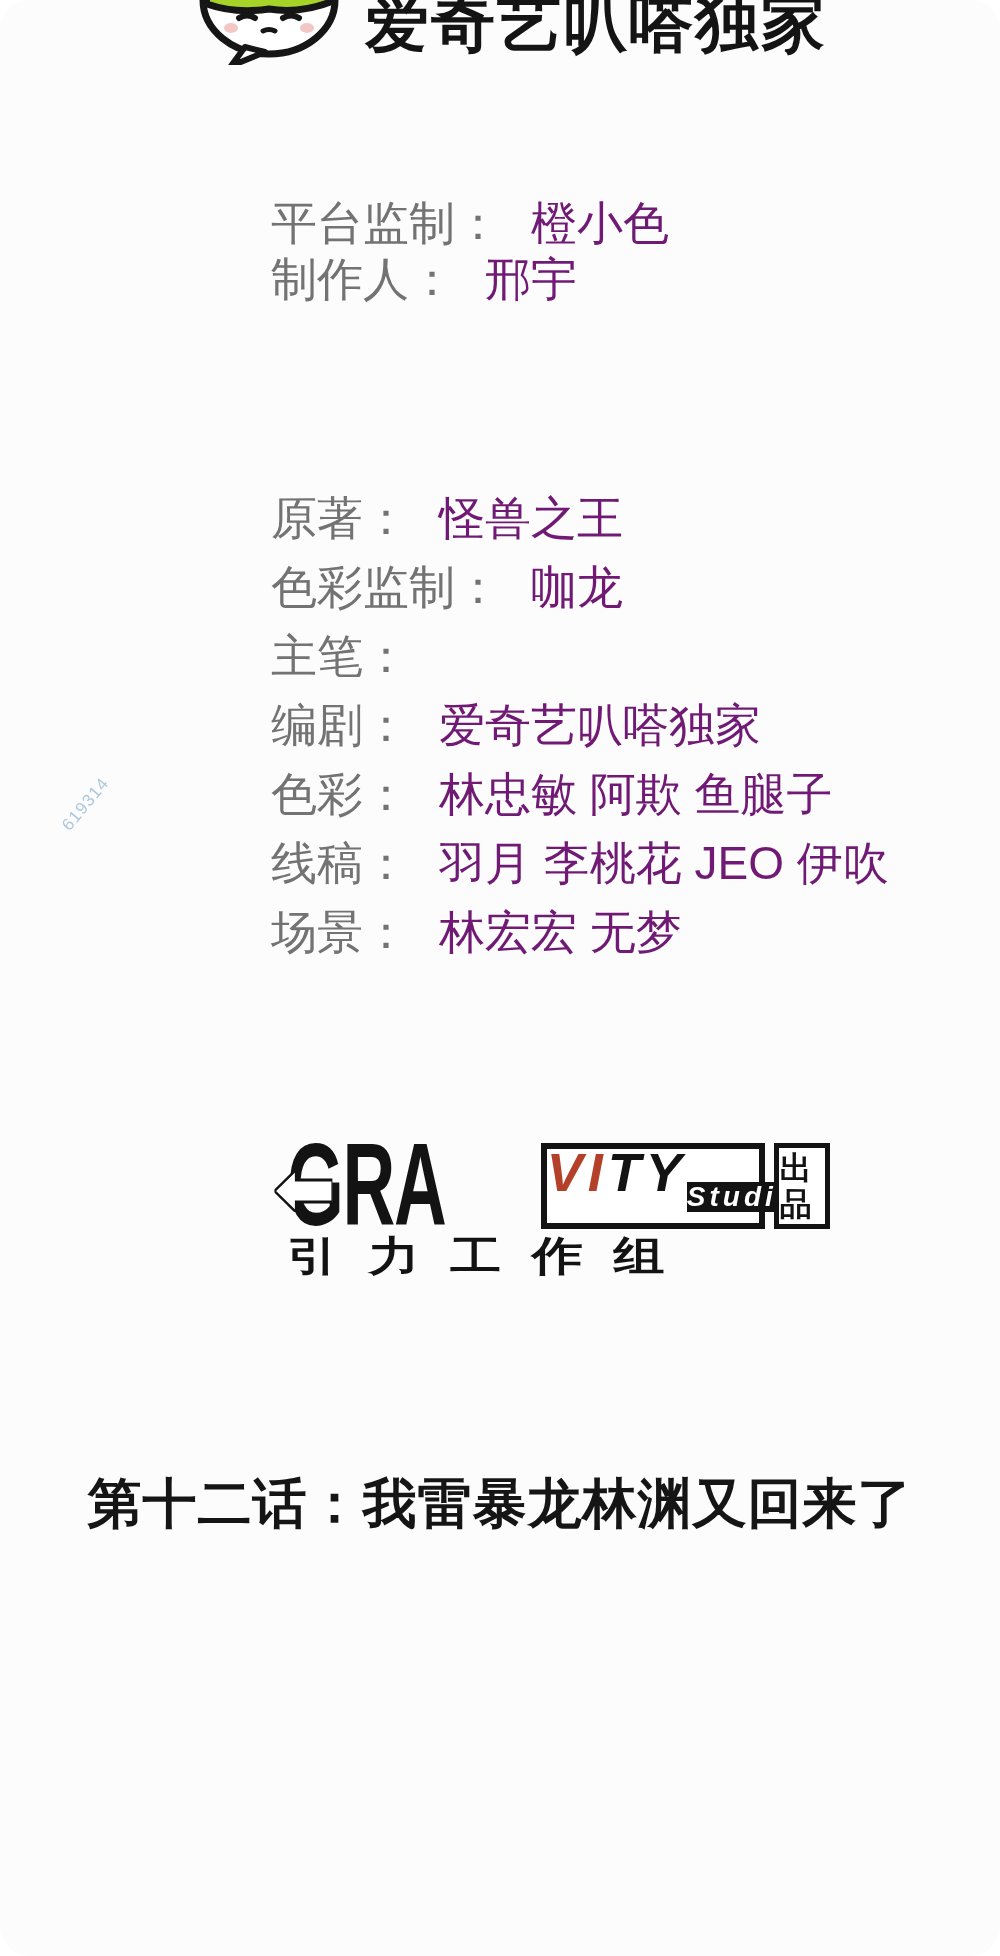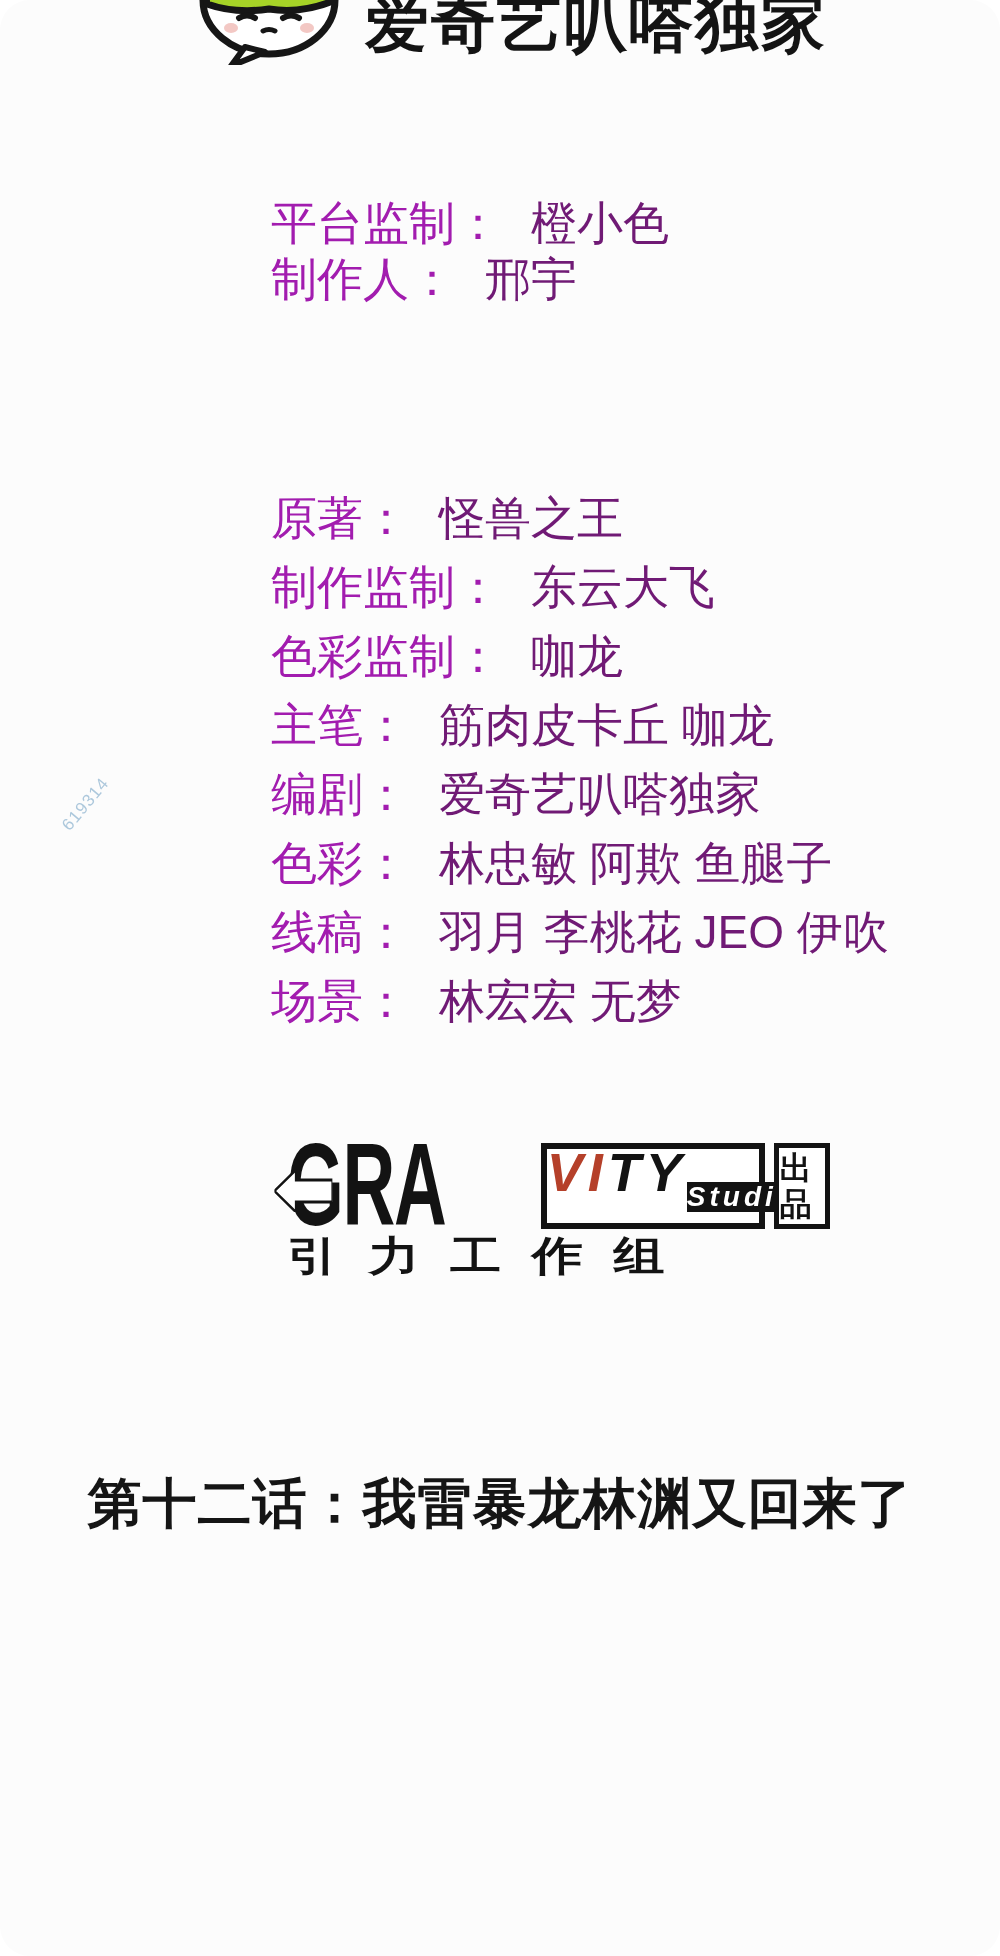--- a/index.html
+++ b/index.html
@@ -22,21 +22,21 @@
     color:#141414;white-space:nowrap;
   }
 
   
   .credits{position:absolute;left:271px;}
   .credits-primary{top:193px;}
   .credits-staff{top:488px;}
   .credit-line{display:flex;align-items:baseline;white-space:nowrap;}
   .credits-primary .credit-line{height:56px;font-size:46px;}
   .credits-staff .credit-line{height:69px;font-size:46px;}
-  .credit-label{font-weight:500;color:#a21caf;margin-right:30px;}
+  .credit-label{font-weight:500;color:#737373;margin-right:30px;}
   .credit-value{font-weight:500;color:#701a75;}
 
   
   .gravity-logo{position:absolute;left:287px;top:1143px;height:86px;display:flex;align-items:stretch;}
   .gra-wrap{
     position:relative;height:86px;
     transform:scaleX(0.63);transform-origin:left top;
     flex:0 0 auto;
   }
   .gra-text{
@@ -129,30 +129,25 @@
       <span class="credit-value">邢宇</span>
     </div>
   </div>
 
   <div class="credits credits-staff">
     <div class="credit-line">
       <span class="credit-label">原著：</span>
       <span class="credit-value">怪兽之王</span>
     </div>
     <div class="credit-line">
-      <span class="credit-label">制作监制：</span>
-      <span class="credit-value">东云大飞</span>
-    </div>
-    <div class="credit-line">
       <span class="credit-label">色彩监制：</span>
       <span class="credit-value">咖龙</span>
     </div>
     <div class="credit-line">
       <span class="credit-label">主笔：</span>
-      <span class="credit-value">筋肉皮卡丘 咖龙</span>
     </div>
     <div class="credit-line">
       <span class="credit-label">编剧：</span>
       <span class="credit-value">爱奇艺叭嗒独家</span>
     </div>
     <div class="credit-line">
       <span class="credit-label">色彩：</span>
       <span class="credit-value">林忠敏 阿欺 鱼腿子</span>
     </div>
     <div class="credit-line">

